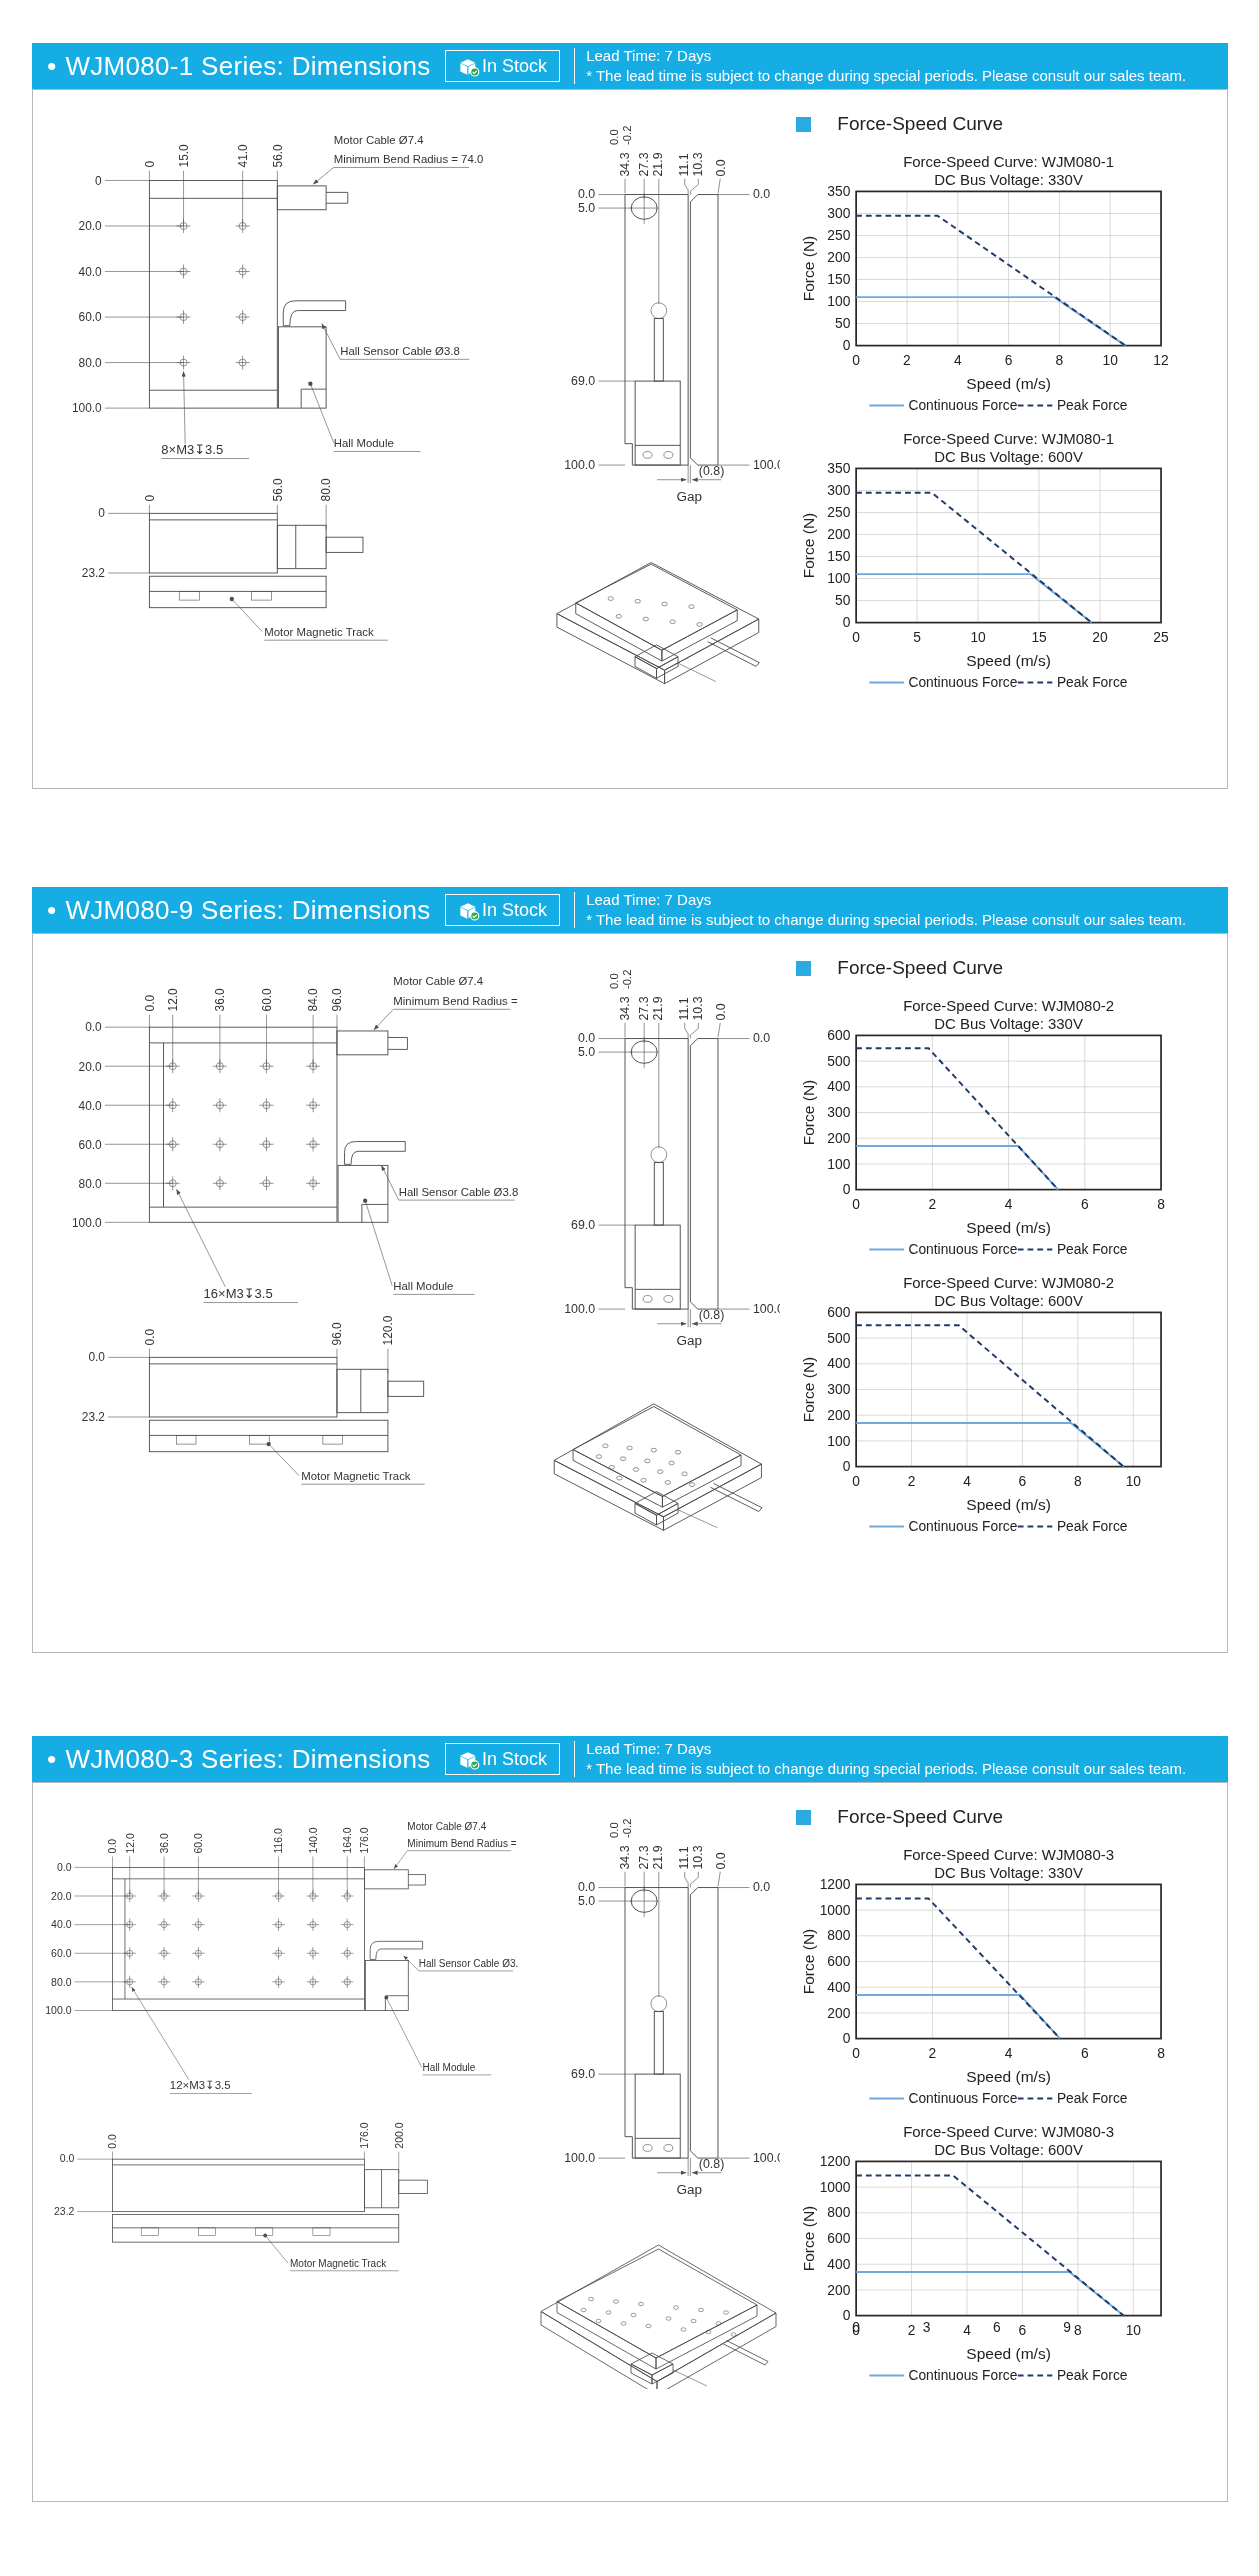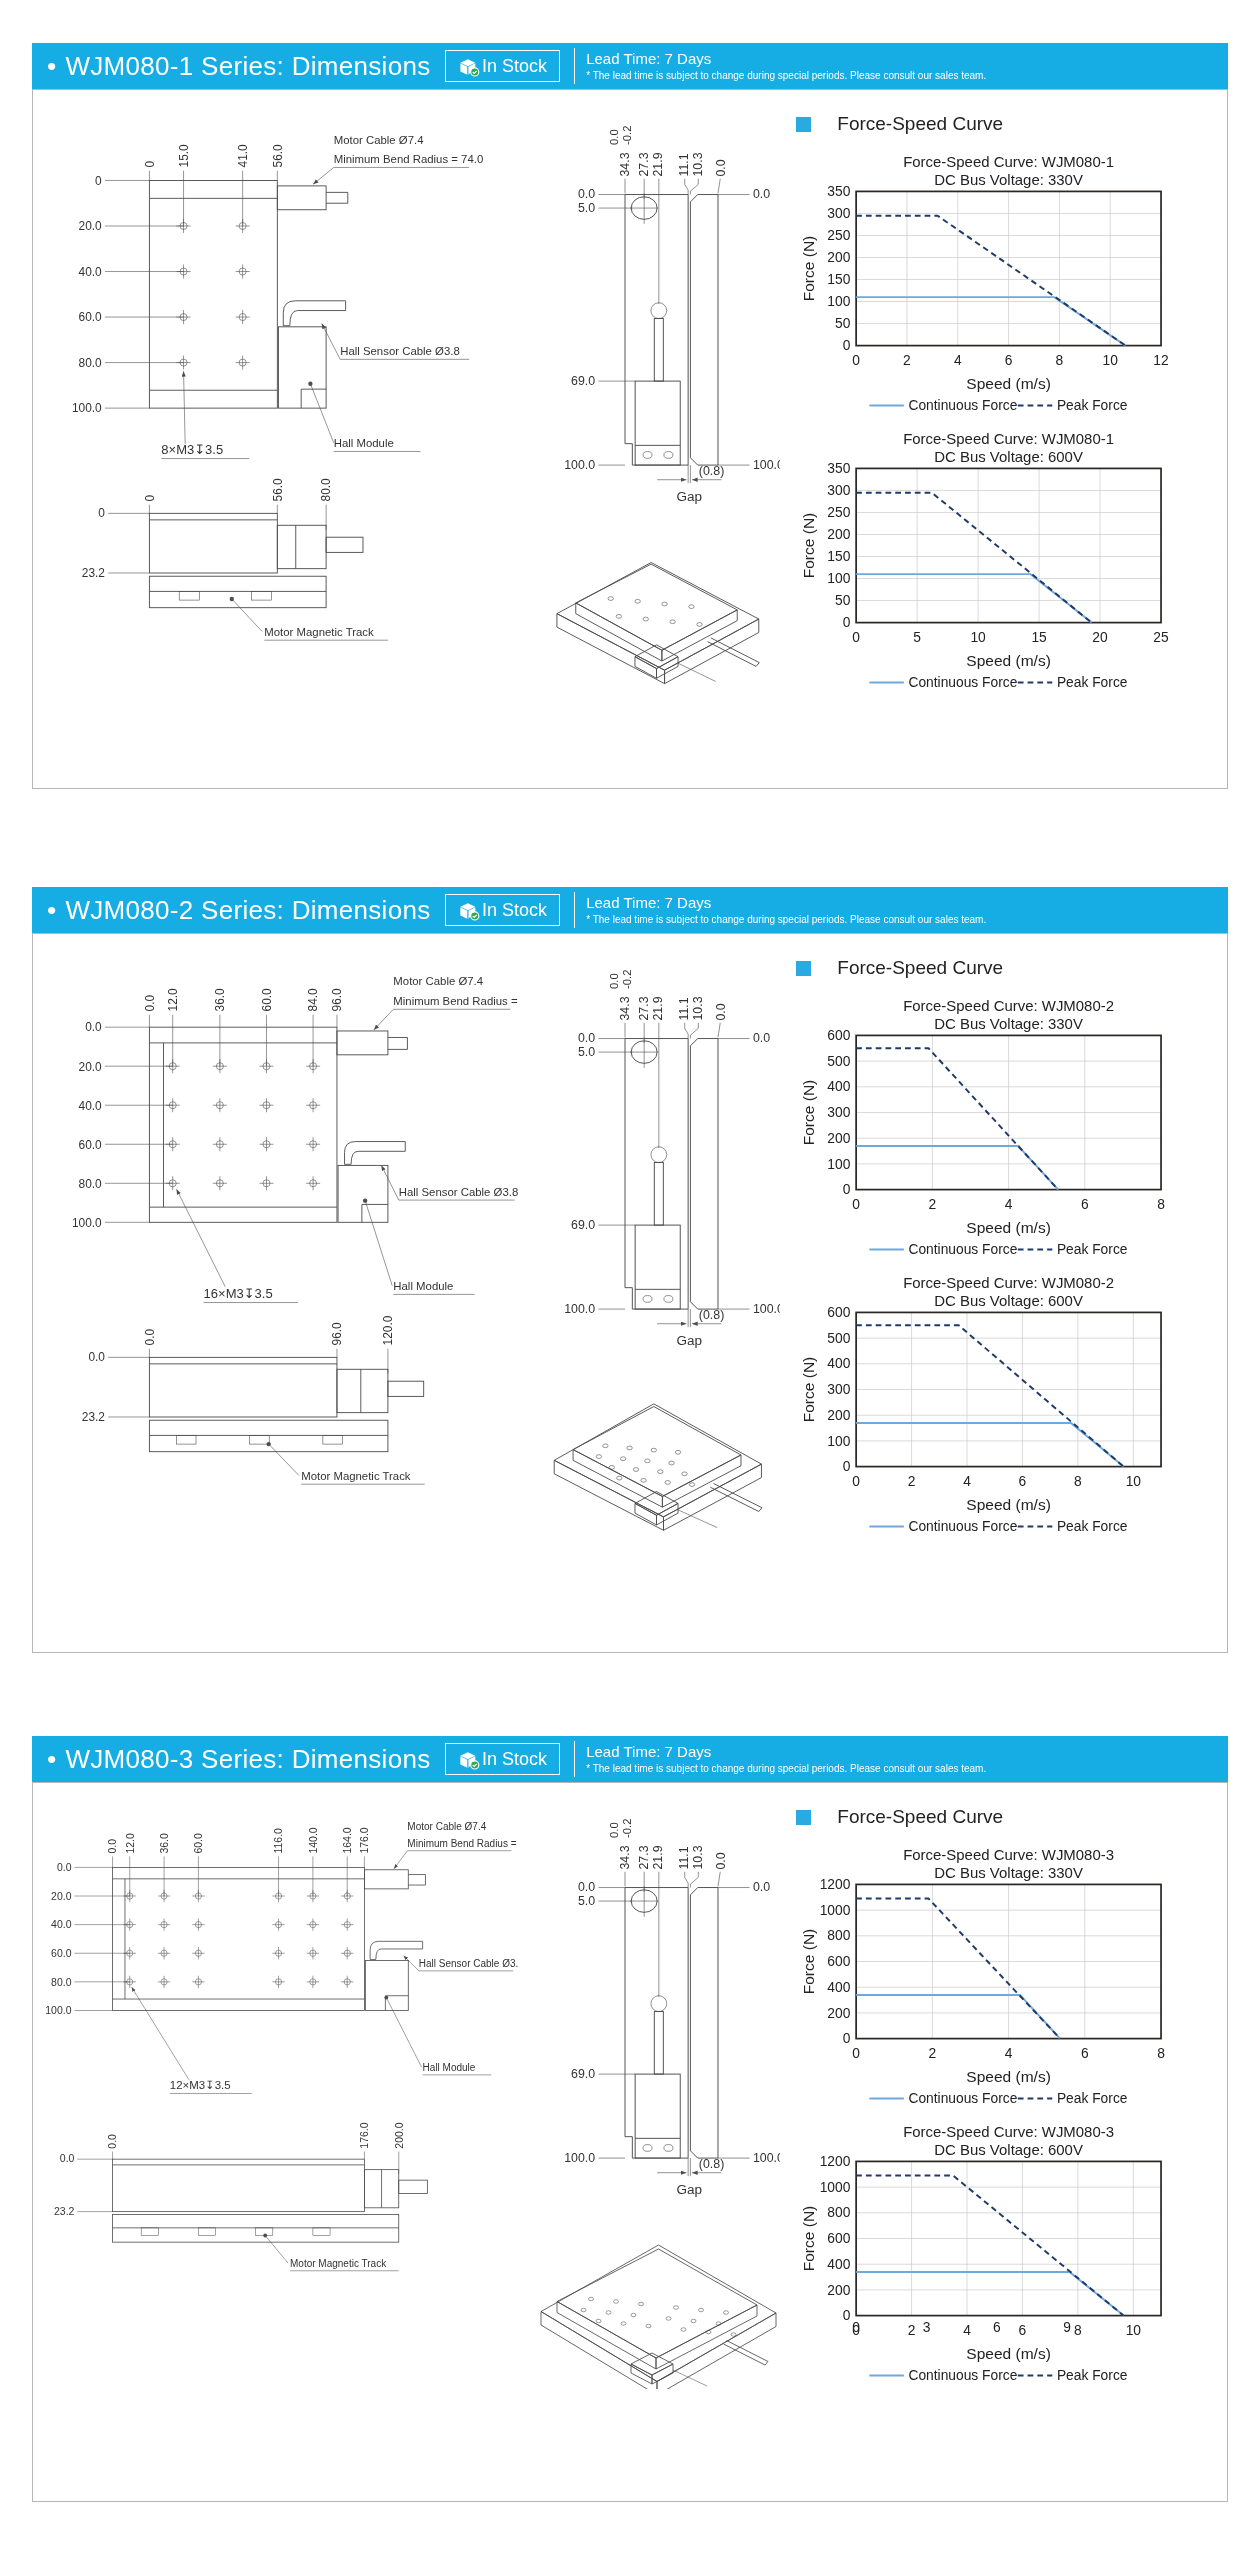--- a/index.html
+++ b/index.html
@@ -13,21 +13,21 @@
   .gap1{margin-top:98px}
   .gap2{margin-top:83px}
   
   .hdr{height:46px;background:var(--hdr);display:flex;align-items:center;padding:0 15px;color:#fff}
   .bullet{font-size:26.5px;line-height:1;margin-right:9.2px}
   .hdr h2{font-size:26px;font-weight:400;margin:0 15px 0 0;letter-spacing:0.3px}
   .badge{display:flex;align-items:flex-end;gap:2px;border:1.2px solid #fff;padding:4.6px 11.5px;font-size:18px}
   .badge svg{display:block}
   .vdiv{width:1.2px;height:36px;background:#fff;margin:0 11.5px 0 14px}
   .lead-main{font-size:15px;line-height:1.25}
-  .lead-note{font-size:10px;line-height:1.3}
+  .lead-note{font-size:15px;line-height:1.3}
   
   .card{border:1.2px solid var(--cardborder);background:#fff;display:flex;gap:8px;padding:19.6px 10.4px 11.5px 8px}
   .card.s1{min-height:700px}
   .card.s2{min-height:720px}
   .card.s3{min-height:720px}
   .col-left{width:477px;flex:none;display:flex;flex-direction:column;gap:8px}
   .col-mid{width:260px;flex:none;display:flex;flex-direction:column;align-items:center;gap:2.3px}
   .col-right{width:397px;flex:none}
   .fs-head{display:flex;align-items:center;gap:26px;font-size:19px;color:#222;margin:3.5px 0 15px 2.3px}
   .fs-head .sq{width:15px;height:15px;background:var(--accent);flex:none}
@@ -330,21 +330,21 @@
               <line x1="389" y1="444" x2="449" y2="444" class="c-peak"></line>
               <text x="457" y="452" class="c-leg">Peak Force</text>
             </svg></div>
     </div>
   </div>
 </section>
 
 <section class="panel gap1">
   <div class="hdr">
     <span class="bullet">•</span>
-    <h2>WJM080-2 Series: Dimensions</h2>
+    <h2>WJM080-9 Series: Dimensions</h2>
     <div class="badge">
       <svg width="22" height="19.6" viewBox="0 0 38 34">
             <path d="M4 10 17 4l13 6-13 6Z" fill="#fff"></path>
             <path d="M4 11v14l12 6V17Z" fill="#fff"></path>
             <path d="M30 11v7l-12 13V17Z" fill="#fff"></path>
             <circle cx="29" cy="26" r="7" fill="#2faa4a" stroke="#fff" stroke-width="2"></circle>
             <path d="M25.5 26l2.5 2.5 4.5-4.5" stroke="#fff" stroke-width="2" fill="none"></path>
           </svg>
       <span>In Stock</span>
     </div>

